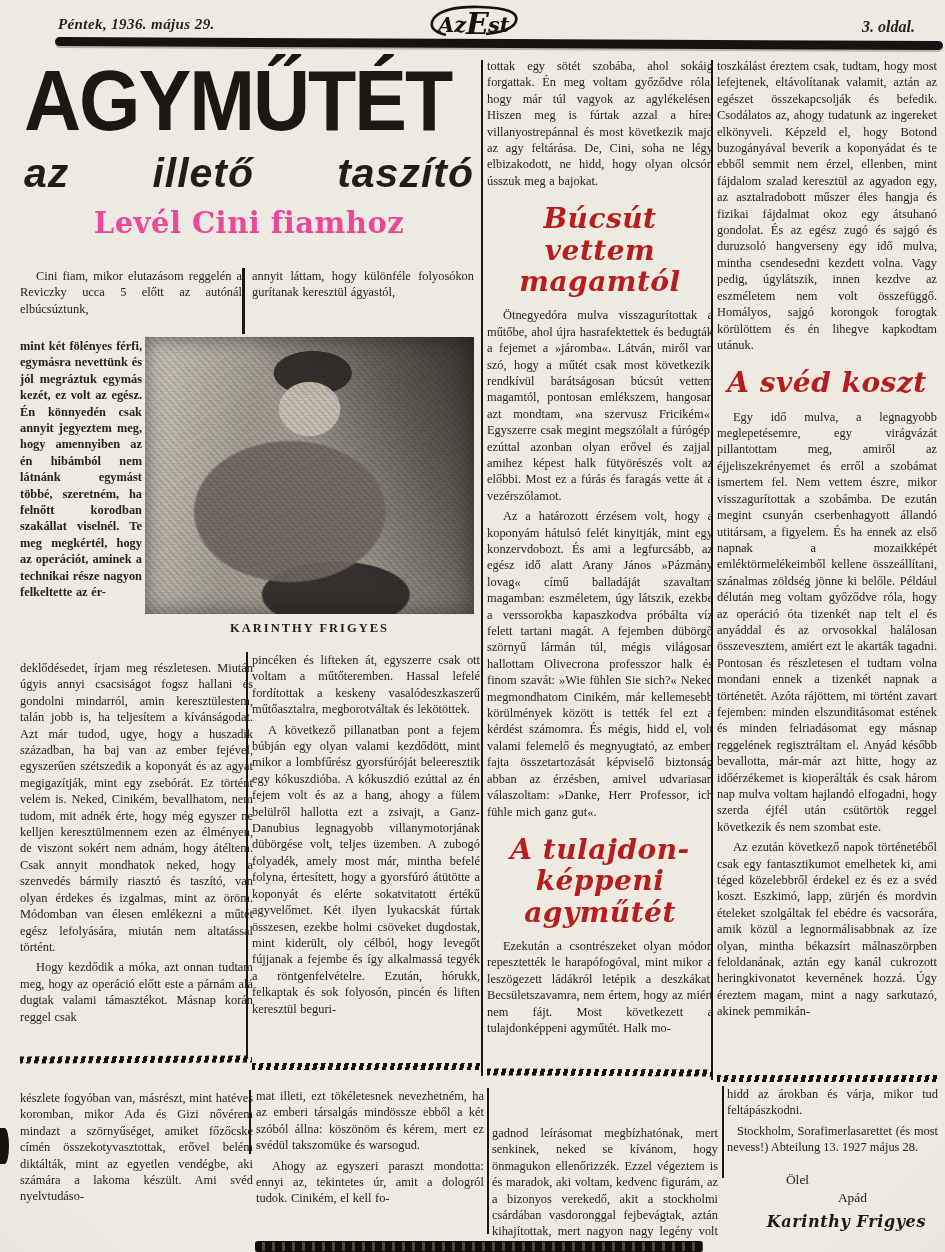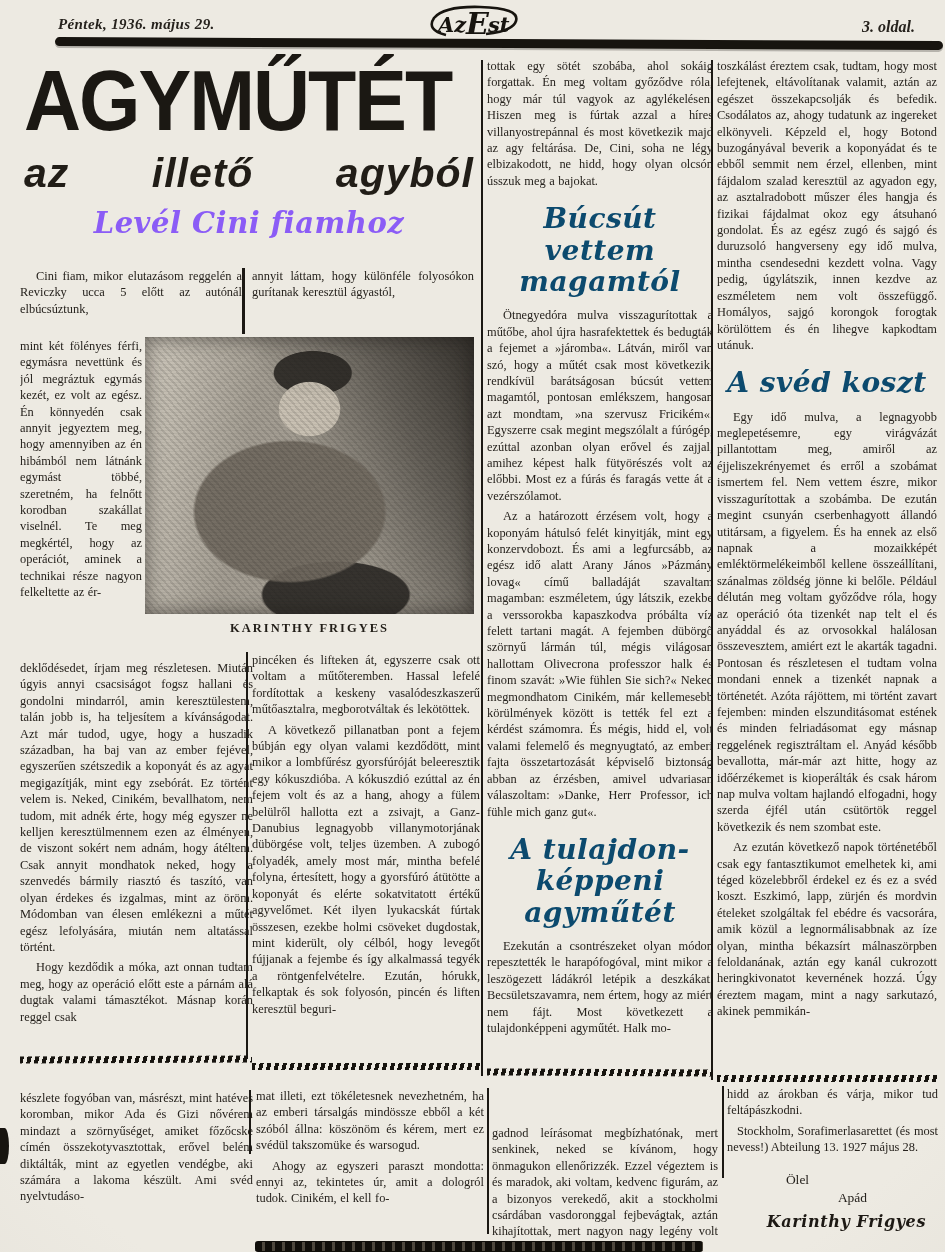--- a/index.html
+++ b/index.html
@@ -23,34 +23,34 @@
     font-size:79px;line-height:1.02;letter-spacing:-2px;white-space:nowrap;
     transform:scaleY(1.08);transform-origin:left top;color:#1b1813;
   }
   .sub-title{
     font-family:"Liberation Sans", sans-serif;font-style:italic;font-weight:600;
     font-size:41px;line-height:1.1;margin-top:12px;color:#211d17;
     text-align:justify;text-align-last:justify;white-space:nowrap;letter-spacing:1px;
     display:flex;justify-content:space-between;
   }
   .kicker{
-    font-family:"DejaVu Serif", serif;font-weight:bold;font-style:italic;
-    font-size:29px;text-align:center;margin-top:10px;letter-spacing:.5px;color:#8b5cf6;
+    font-family:"DejaVu Serif", serif;font-weight:bold;
+    font-size:29px;text-align:center;margin-top:10px;letter-spacing:.5px;color:#ec4899;
   }
   
   .para{
     font-size:12.4px;line-height:16.4px;text-align:justify;
     margin:0 0 4px 0;text-indent:16px;word-spacing:.5px;
   }
   .cont{text-indent:0;}
   .colbox{overflow:hidden;}
   .script-head{
     font-family:"DejaVu Serif", serif;font-weight:bold;font-style:italic;
     font-size:28px;line-height:1.12;text-align:center;margin:14px 0 10px 0;
-    letter-spacing:.5px;color:#0c4a6e;text-indent:0;
+    letter-spacing:.5px;color:#b91c1c;text-indent:0;
   }
   .script-head span{display:block;}
   
   .photo{
     left:145px;top:337px;width:329px;height:277px;
     background:
       radial-gradient(ellipse 52px 46px at 50% 26%, rgba(202,194,180,.95) 0 58%, rgba(202,194,180,0) 60%),
       radial-gradient(ellipse 64px 36px at 51% 13%, rgba(44,41,37,.92) 0 60%, rgba(44,41,37,0) 62%),
       radial-gradient(ellipse 152px 112px at 44% 63%, rgba(112,105,95,.92) 0 62%, rgba(112,105,95,0) 64%),
       radial-gradient(ellipse 112px 50px at 58% 93%, rgba(48,45,41,.95) 0 65%, rgba(48,45,41,0) 67%),
@@ -99,34 +99,34 @@
   </svg>
 </div>
 <div class="abs hdr-page">3. oldal.</div>
 <div class="abs rule-top"></div>
 
 <div class="abs headline-block">
   <div class="main-title">AGYMŰTÉT</div>
   <div class="sub-title">
     <span>az</span>
     <span>illető</span>
-    <span>agyból</span>
+    <span>taszító</span>
   </div>
   <div class="kicker">Levél Cini fiamhoz</div>
 </div>
 
 <div class="abs colbox" style="left:20px;top:268px;width:222px;height:68px;">
   <p class="para">Cini fiam, mikor elutazásom reggelén a Reviczky ucca 5 előtt az autónál elbúcsúztunk,</p>
 </div>
 <div class="abs vr vr-thick" style="left:242px;top:268px;height:66px;"></div>
 <div class="abs colbox" style="left:252px;top:268px;width:222px;height:68px;">
   <p class="para cont">annyit láttam, hogy különféle folyosókon gurítanak keresztül ágyastól,</p>
 </div>
 
-<div class="abs colbox" style="left:20px;top:338px;width:122px;height:322px;">
+<div class="abs colbox" style="left:20px;top:338px;width:122px;height:322px;font-weight:bold;">
   <p class="para cont">mint két fölényes férfi, egymásra nevettünk és jól megráztuk egymás kezét, ez volt az egész. Én könnyedén csak annyit jegyeztem meg, hogy amennyiben az én hibámból nem látnánk egymást többé, szeretném, ha felnőtt korodban szakállat viselnél. Te meg megkértél, hogy az operációt, aminek a technikai része nagyon felkeltette az ér-</p>
 </div>
 <div class="abs photo">
   <div class="photo-grain"></div>
 </div>
 <div class="abs caption">KARINTHY FRIGYES</div>
 
 <div class="abs colbox" style="left:20px;top:660px;width:233px;height:396px;">
   <p class="para cont">deklődésedet, írjam meg részletesen. Miután úgyis annyi csacsiságot fogsz hallani és gondolni mindarról, amin keresztülestem, talán jobb is, ha teljesítem a kívánságodat. Azt már tudod, ugye, hogy a huszadik században, ha baj van az ember fejével, egyszerűen szétszedik a koponyát és az agyat megigazítják, mint egy zsebórát. Ez történt velem is. Neked, Cinikém, bevallhatom, nem tudom, mit adnék érte, hogy még egyszer ne kelljen keresztülmennem ezen az élményen, de viszont sokért nem adnám, hogy átéltem. Csak annyit mondhatok neked, hogy a szenvedés bármily riasztó és taszító, van olyan érdekes és izgalmas, mint az öröm. Módomban van élesen emlékezni a műtét egész lefolyására, miután nem altatással történt.</p>
   <p class="para">Hogy kezdődik a móka, azt onnan tudtam meg, hogy az operáció előtt este a párnám alá dugtak valami támasztékot. Másnap korán reggel csak</p>

